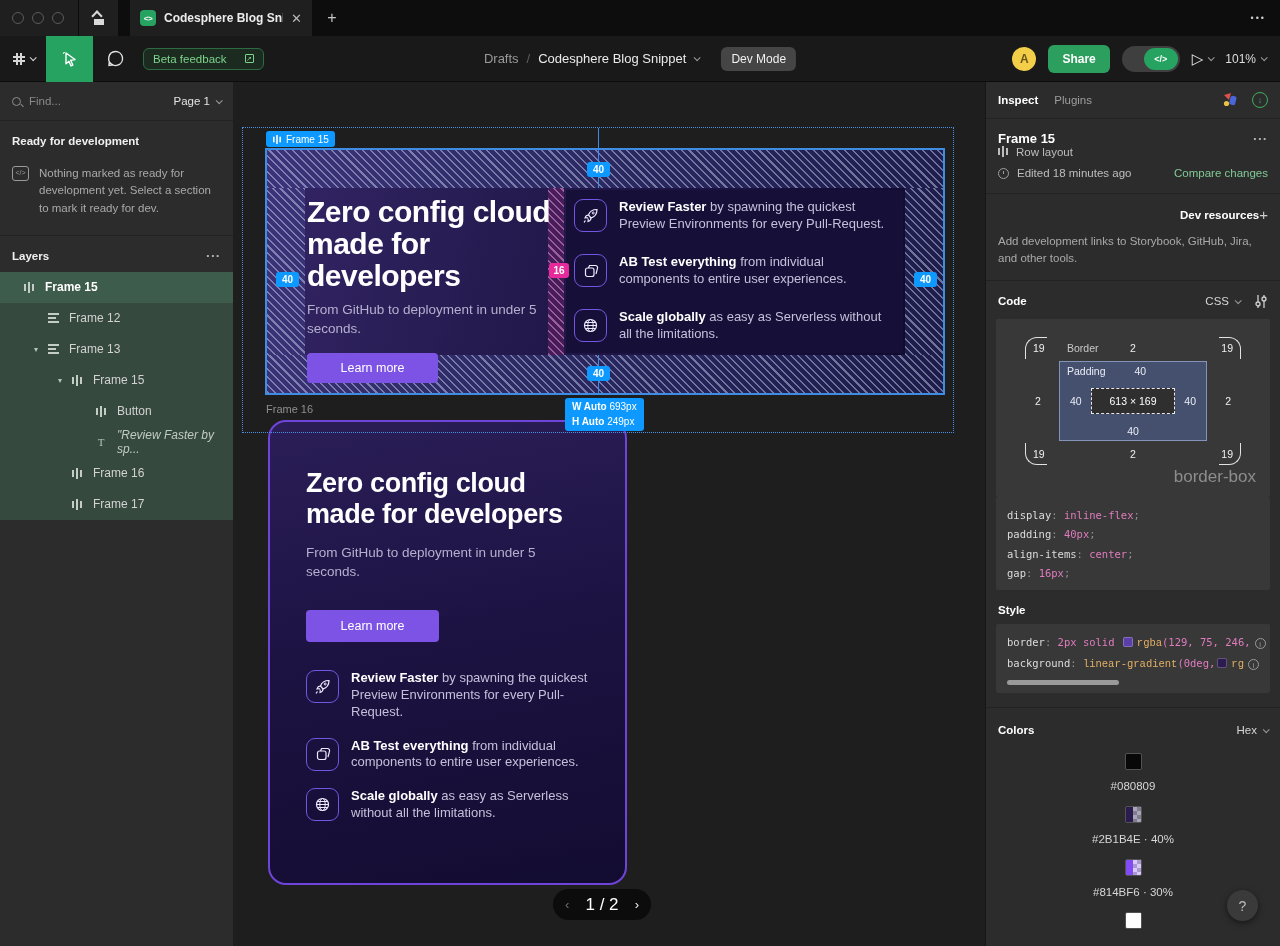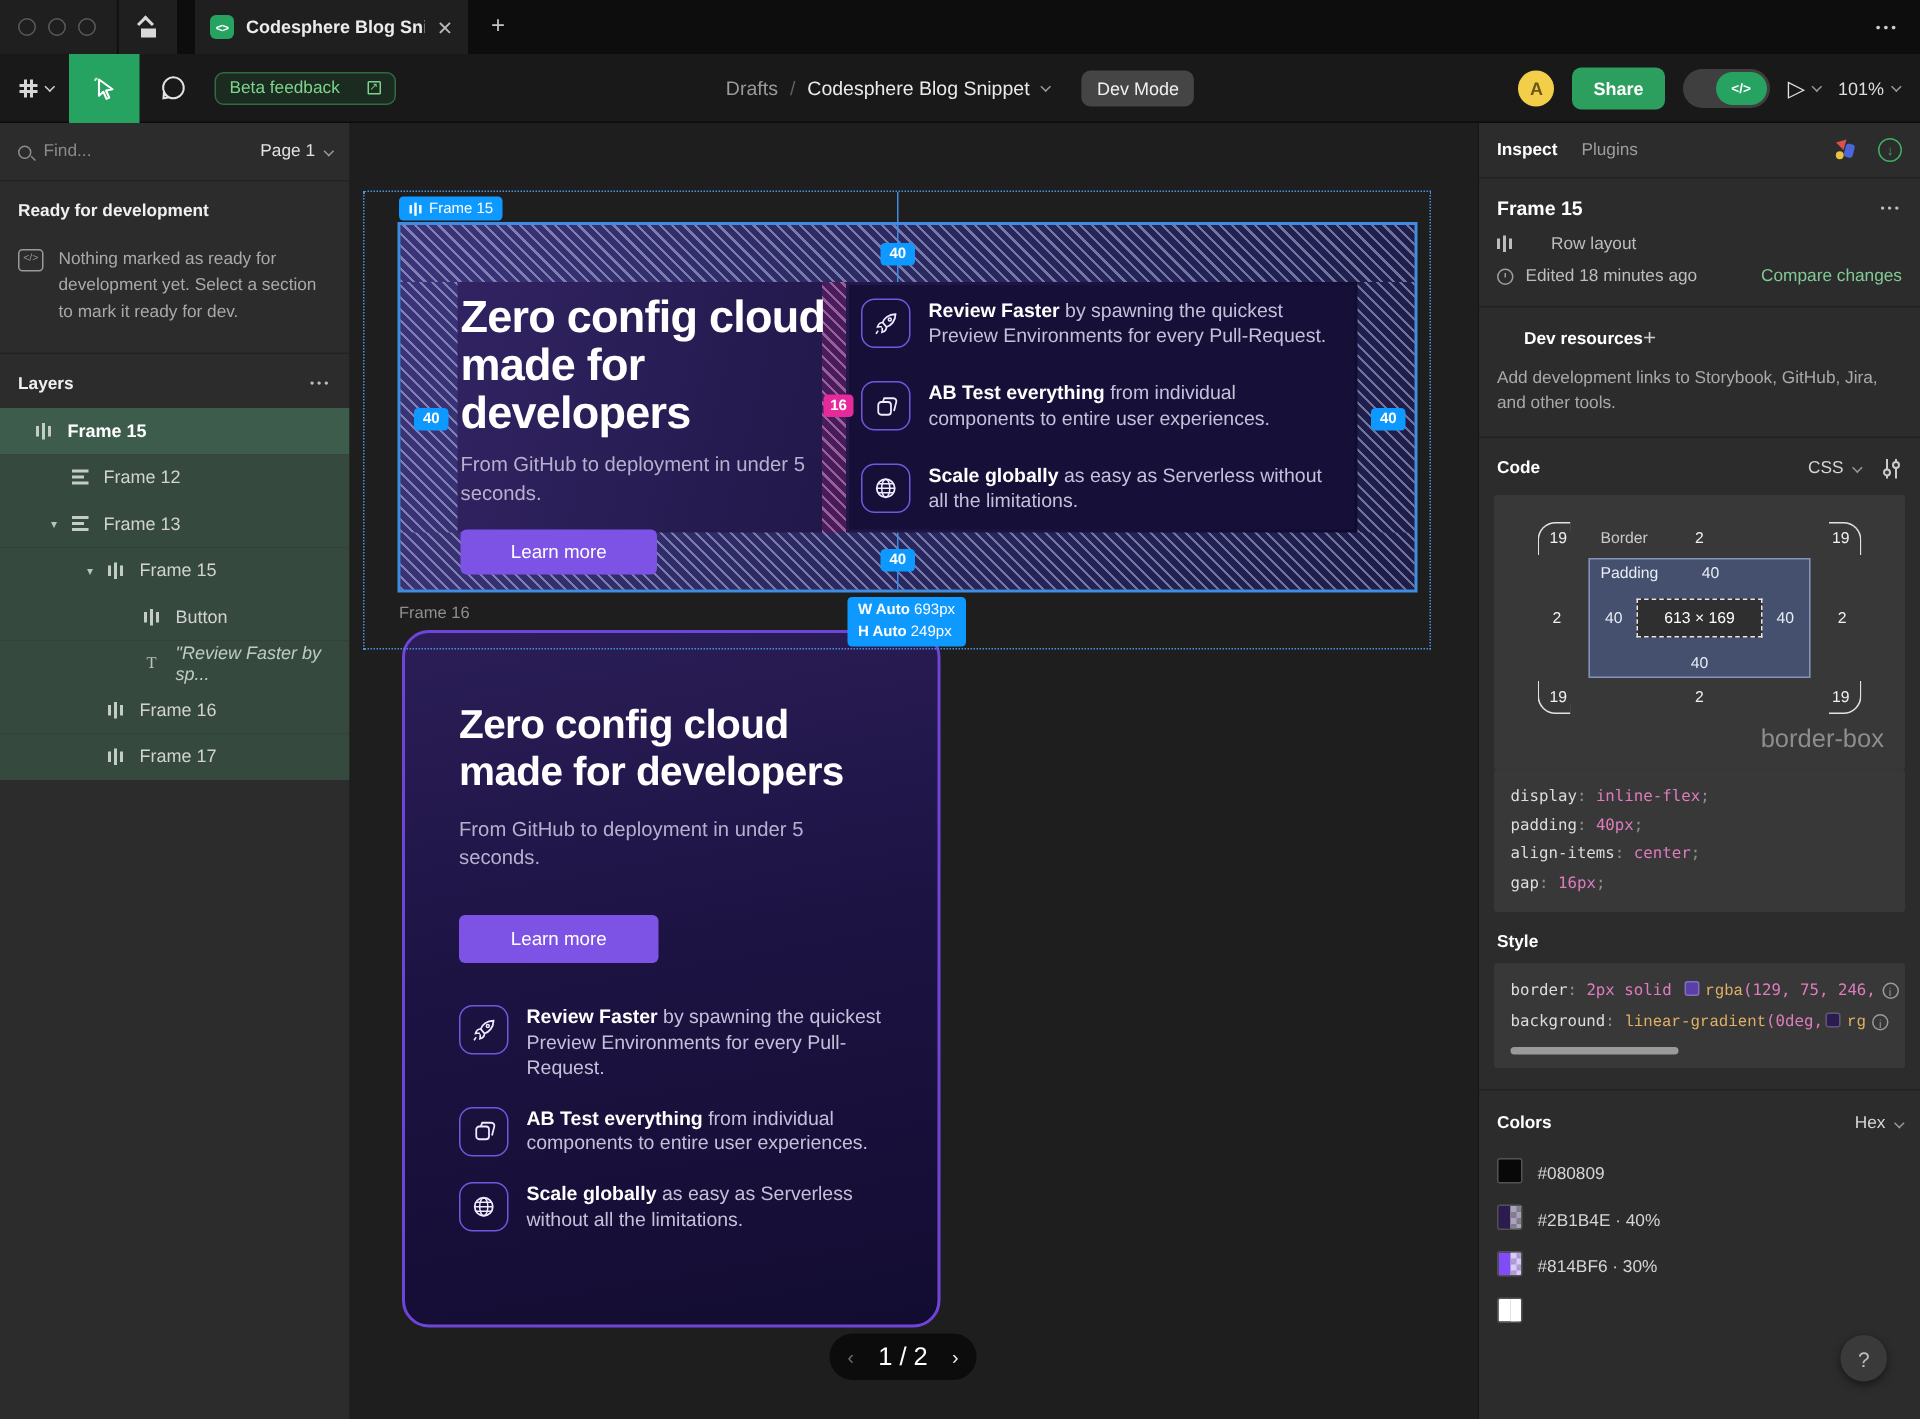--- a/index.html
+++ b/index.html
@@ -117,28 +117,28 @@
   
   .inspector { width:295px; flex:none; background:#2c2c2c; border-left:1px solid #161616; display:flex; flex-direction:column; font-size:11.5px; position:relative; overflow:hidden; }
   .insp-tabs { height:37px; flex:none; display:flex; align-items:center; padding:0 12px; border-bottom:1px solid #222; gap:16px; }
   .insp-tab { font-size:11.5px; color:#9d9d9d; }
   .insp-tab.active { color:#fff; font-weight:bold; }
   .insp-tabs-icons { margin-left:auto; display:flex; align-items:center; gap:14px; }
   .vsdev { width:16px; height:16px; border-radius:50%; border:1.5px solid #3fae62; color:#3fae62; font-size:9px; display:flex; align-items:center; justify-content:center; font-weight:bold; }
   .sel-block { padding:12px 12px 14px 12px; border-bottom:1px solid #222; }
   .sel-title-row { display:flex; justify-content:space-between; align-items:center; }
   .sel-title { color:#fff; font-weight:bold; font-size:13px; }
-  .sel-meta { margin-top:11px; display:flex; align-items:flex-start; gap:26px; color:#bdbdbd; }
+  .sel-meta { display:flex; align-items:flex-start; gap:8px; color:#bdbdbd; }
   .sel-meta .rowbars { color:#bdbdbd; }
   .sel-edit-row { margin-top:9px; display:flex; align-items:center; gap:8px; color:#bdbdbd; }
   .clock { width:11px; height:11px; border:1.2px solid #9e9e9e; border-radius:50%; position:relative; flex:none; }
   .clock:after { content:""; position:absolute; left:4px; top:2px; width:1.2px; height:3.5px; background:#9e9e9e; }
   .compare-link { margin-left:auto; color:#81c995; }
   .devres { padding:12px; border-bottom:1px solid #222; }
-  .devres-head { display:flex; justify-content:flex-start; align-items:center;padding-left:18px; }
+  .devres-head { display:flex; justify-content:flex-end; align-items:center;padding-left:18px; }
   .devres-title { color:#fff; font-weight:bold; }
   .plus { color:#cdcdcd; font-size:15px; }
   .devres-desc { margin-top:10px; color:#a9a9a9; line-height:1.5; }
   .code-head { padding:13px 12px 10px 12px; display:flex; align-items:center; }
   .code-title { color:#fff; font-weight:bold; }
   .css-sel { margin-left:auto; display:flex; align-items:center; gap:6px; color:#d6d6d6; }
   .sliders { margin-left:14px; }
   .boxmodel-panel { margin:0 10px; background:#383838; border-radius:2px; height:183px; position:relative; }
   .bm { position:absolute; left:50%; top:18px; transform:translateX(-50%); width:216px; height:128px; }
   .bm .corner { position:absolute; width:22px; height:22px; border:0 solid #e3e3e3; }
@@ -154,21 +154,21 @@
   .borderbox-lab { position:absolute; right:14px; bottom:10px; color:#8d8d8d; font-size:17px; }
   .sec-head { padding:14px 12px 8px 12px; color:#fff; font-weight:bold; }
   .code-panel { margin:0 10px; background:#383838; border-radius:2px; padding:9px 11px; font-family:"DejaVu Sans Mono",monospace; font-size:10.5px; line-height:1.85; white-space:nowrap; overflow:hidden; position:relative; }
   .tk-prop { color:#dcdcdc; } .tk-punc { color:#8f8f8f; } .tk-val { color:#df7cbe; } .tk-num { color:#df7cbe; } .tk-fn { color:#e2b065;font-family:Liberation Mono, monospace; }
   .tk-swatch { display:inline-block; width:10px; height:10px; border-radius:2px; vertical-align:-1px; margin:0 4px 0 2px; border:1px solid rgba(255,255,255,.25); }
   .tk-info { display:inline-block; width:11px; height:11px; border:1px solid #9a9a9a; border-radius:50%; color:#9a9a9a; font-size:7.5px; line-height:11px; text-align:center; vertical-align:-1px; margin-left:4px; font-family:"Liberation Sans",sans-serif; }
   .hscroll { height:5px; width:112px; background:#9a9a9a; border-radius:3px; margin-top:6px; }
   .colors-head { padding:16px 12px 10px 12px; display:flex; align-items:center; border-top:1px solid #222; margin-top:14px; }
   .colors-title { color:#fff; font-weight:bold; }
   .hex-sel { margin-left:auto; display:flex; align-items:center; gap:6px; color:#d6d6d6; }
-  .color-row { display:flex; align-items:flex-end; gap:10px; padding:7px 12px; color:#d6d6d6; font-size:11.5px; }
+  .color-row { display:flex; align-items:center; gap:10px; padding:7px 12px; color:#d6d6d6; font-size:11.5px;flex-direction:column; }
   .swatch { width:17px; height:17px; border-radius:2px; overflow:hidden; display:flex; border:1px solid rgba(255,255,255,.18); flex:none; }
   .sw-solid { width:50%; height:100%; }
   .sw-alpha { width:50%; height:100%; position:relative; background-color:#fff; background-image:linear-gradient(45deg,#bbb 25%,transparent 25%,transparent 75%,#bbb 75%),linear-gradient(45deg,#bbb 25%,transparent 25%,transparent 75%,#bbb 75%); background-size:8px 8px; background-position:0 0,4px 4px; }
   .sw-alpha .ov { position:absolute; inset:0; }
   .help-fab { position:absolute; right:22px; bottom:25px; width:31px; height:31px; border-radius:50%; background:#3a3a3a; color:#bdbdbd; font-size:14px; display:flex; align-items:center; justify-content:center; box-shadow:0 2px 6px rgba(0,0,0,.5); z-index:10; }
 </style>
 </head>
 <body>
 
 <div class="app">

